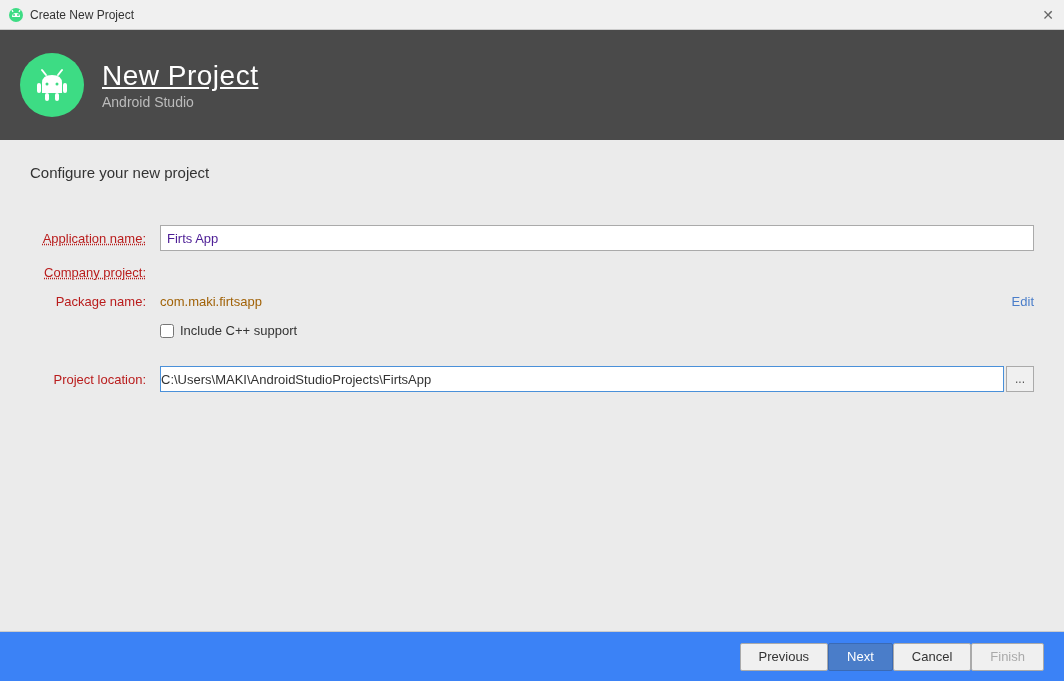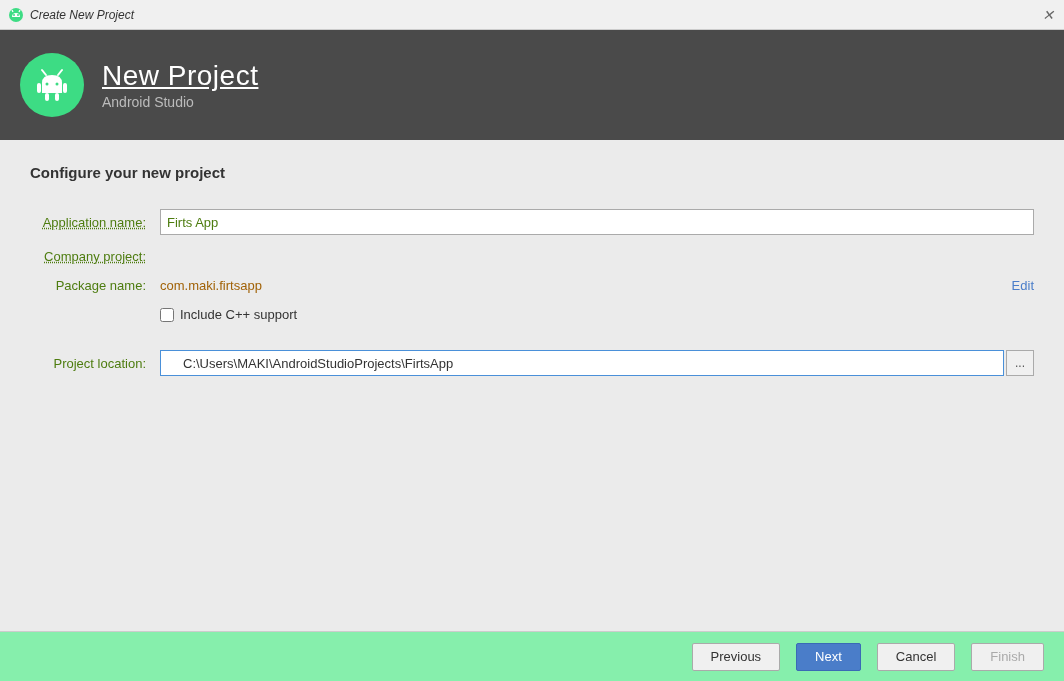--- a/index.html
+++ b/index.html
@@ -20,21 +20,20 @@
 
     
     .title-bar {
       height: 30px;
       background: #f0f0f0;
       display: flex;
       align-items: center;
       justify-content: space-between;
       padding: 0 8px;
       border-bottom: 1px solid #ccc;
-      font-style: italic;
     }
 
     .title-bar-left {
       display: flex;
       align-items: center;
       gap: 6px;
       font-size: 12px;
       color: #333;
     }
 
@@ -102,56 +101,56 @@
     
     .main-content {
       background: #ebebeb;
       flex: 1;
       padding: 24px 30px;
       height: calc(681px - 30px - 110px - 50px);
     }
 
     .section-title {
       font-size: 15px;
-      font-weight: bold;
-      color: #333;
-      margin-bottom: 28px;
+      font-weight: normal;
+      color: #333;
+      margin-bottom: 44px;
     }
 
     .form-area {
       padding: 0 0 0 0;
     }
 
     .form-row {
       display: flex;
       align-items: center;
       margin-bottom: 14px;
     }
 
     .form-label {
       width: 130px;
       text-align: right;
       padding-right: 14px;
       font-size: 13px;
-      color: #4d7c0f;
+      color: #b91c1c;
       flex-shrink: 0;
     }
 
     .form-label.underline {
       text-decoration: underline dotted;
     }
 
     .form-input {
       flex: 1;
       height: 26px;
       border: 1px solid #aaa;
       background: #ffffff;
       padding: 2px 6px;
       font-size: 13px;
-      color: #4d7c0f;
+      color: #4c1d95;
       outline: none;
     }
 
     .package-name-text {
       font-size: 13px;
       color: #a16207;
       flex: 1;
     }
 
     .edit-link {
@@ -185,21 +184,21 @@
       display: flex;
       align-items: center;
       margin-top: 28px;
     }
 
     .project-location-input {
       flex: 1;
       height: 26px;
       border: 1px solid #4a90d9;
       background: #ffffff;
-      padding: 2px 22px;
+      padding: 2px 0;
       font-size: 13px;
       color: #333;
       outline: none;
     }
 
     .browse-btn {
       width: 28px;
       height: 26px;
       border: 1px solid #aaa;
       background: #f0f0f0;
@@ -208,27 +207,27 @@
       align-items: center;
       justify-content: center;
       font-size: 12px;
       color: #555;
       margin-left: 2px;
     }
 
     
     .footer {
       height: 50px;
-      background: #86efac;
+      background: #3b82f6;
       border-top: 1px solid #ccc;
       display: flex;
       align-items: center;
       justify-content: flex-end;
       padding: 0 20px;
-      gap: 16px;
+      gap: 0;
     }
 
     .btn {
       height: 28px;
       padding: 0 18px;
       font-size: 13px;
       cursor: pointer;
       border-radius: 2px;
       border: 1px solid #aaa;
       background: #f0f0f0;

